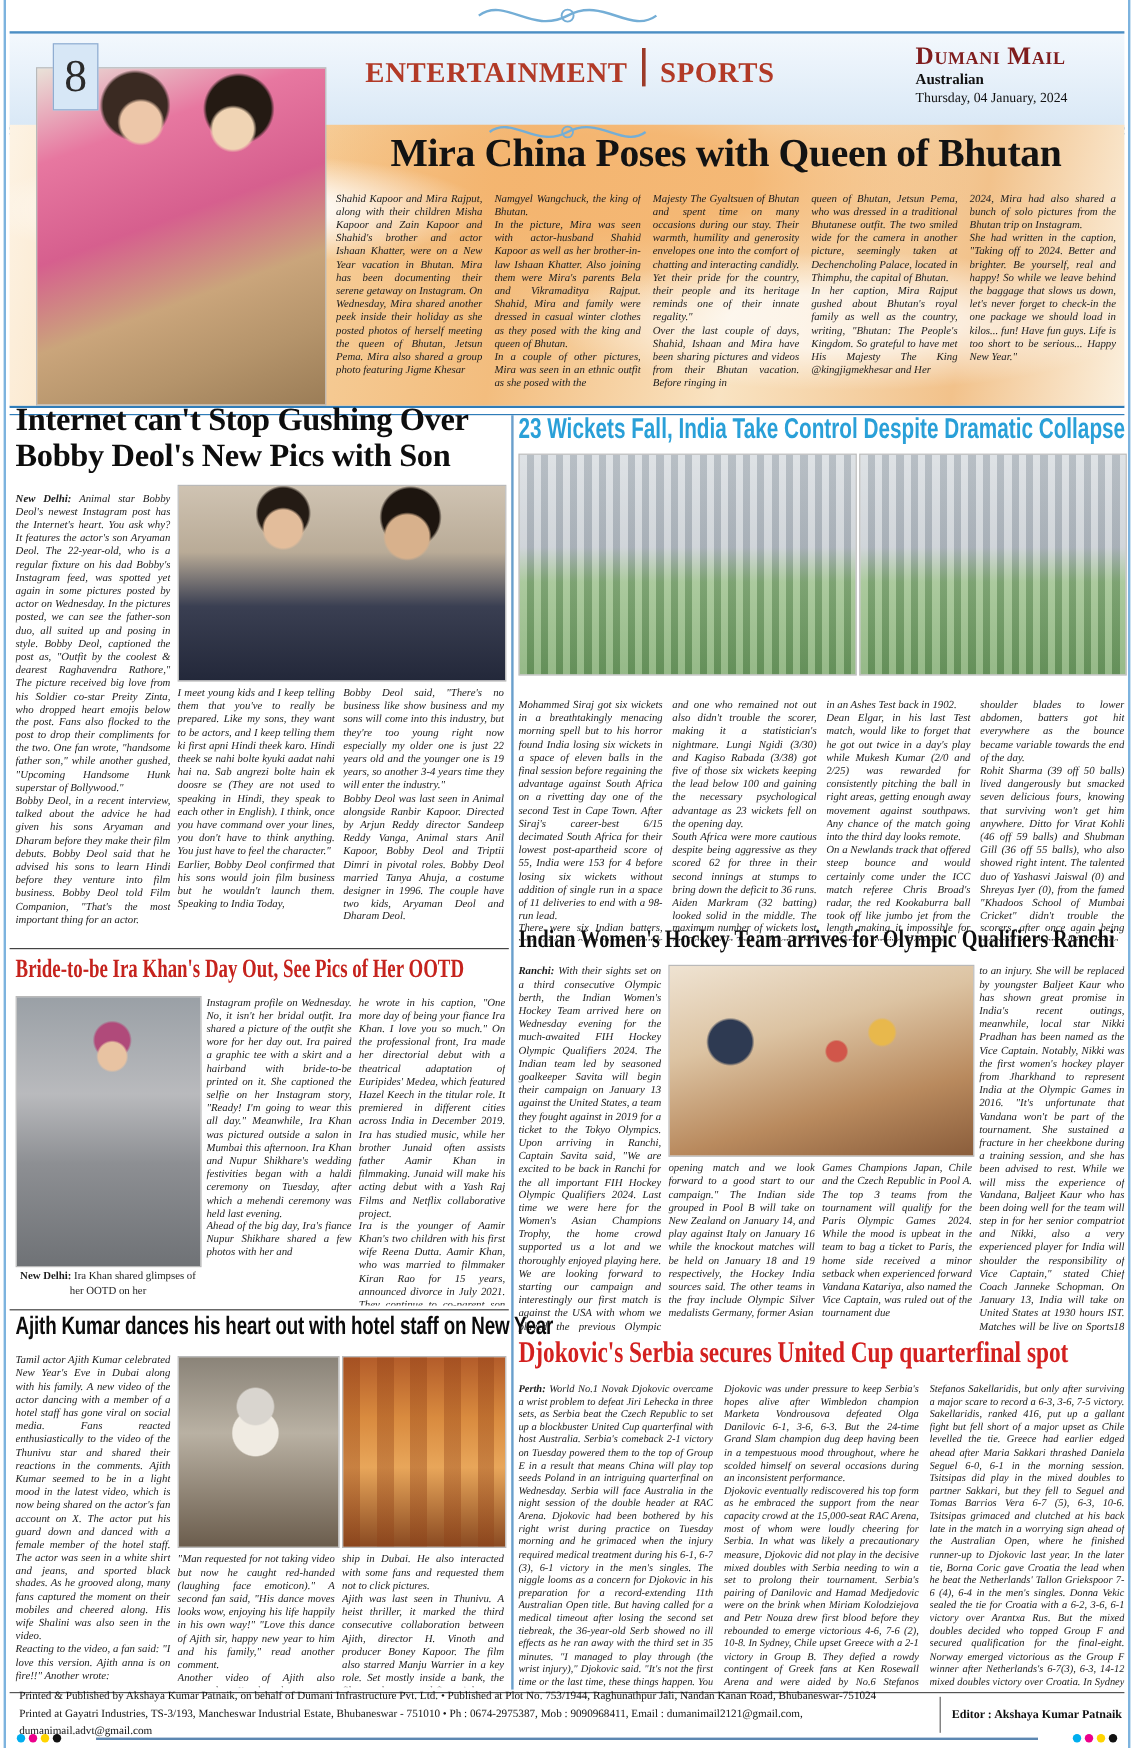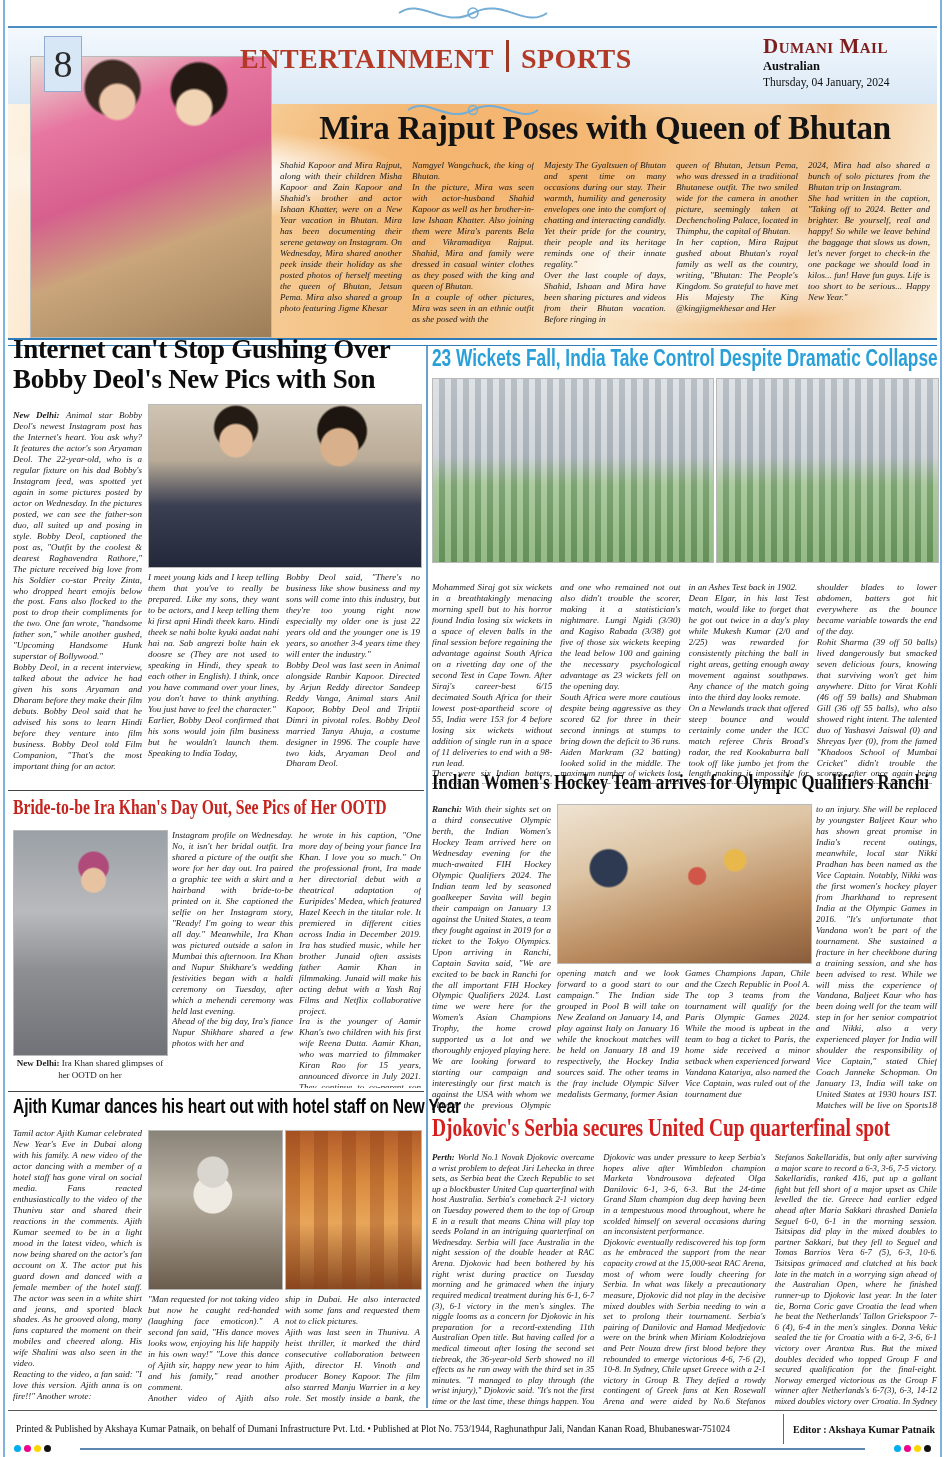--- a/index.html
+++ b/index.html
@@ -8,22 +8,22 @@
   .edge{position:absolute;top:0;bottom:0;width:2px;background:#7db3de;}
   .edge.l{left:3px}.edge.r{right:3px}
   .ornament{position:absolute;left:50%;transform:translateX(-50%);}
 
   
   .header{position:absolute;left:8px;right:8px;top:26px;height:78px;
           background:linear-gradient(#f3f8fd,#d9e8f6);border-top:2px solid #4b8ec4;border-bottom:2px solid #4b8ec4;}
   .header:after{content:"";position:absolute;left:0;right:0;bottom:-6px;height:1px;background:#4b8ec4;}
   .pagenum{position:absolute;left:44px;top:36px;width:36px;height:54px;background:#d7e7f6;border:1px solid #90add1;
            z-index:6;display:flex;align-items:center;justify-content:center;font-size:38px;color:#2a2a2a;}
-  .section-title{position:absolute;left:240px;width:470px;top:40px;z-index:5;
-                 font-weight:bold;font-size:28px;color:#b23a27;letter-spacing:.5px;white-space:nowrap;}
+  .section-title{position:absolute;left:240px;width:470px;top:40px;z-index:5;text-align:center;
+                 font-weight:bold;font-size:24px;color:#b23a27;letter-spacing:.5px;white-space:nowrap;}
   .section-div{display:inline-block;width:3px;height:32px;background:#9c3a28;margin:0 12px;vertical-align:-4px;}
   .masthead{position:absolute;right:14px;top:33px;width:168px;z-index:5;text-align:left;line-height:1.25;}
   .masthead .paper{font-variant:small-caps;font-weight:bold;font-size:21px;color:#7f1d1d;letter-spacing:.5px;}
   .masthead .city{font-weight:bold;font-size:12.5px;color:#101010;}
   .masthead .date{font-size:11.5px;color:#101010;}
 
   
   .btxt{font-size:9px;line-height:1.22;text-align:justify;white-space:pre-line;overflow:hidden;color:#1b1b1b;font-style:italic;}
   .dl{font-weight:bold;}
   .abs{position:absolute;}
@@ -139,21 +139,21 @@
 
   <div class="ornament" style="top:100px;z-index:2;">
     <svg width="140" height="20" viewBox="0 0 140 20">
         <path d="M5 10 C24 -4, 44 24, 70 10 C96 -4, 116 24, 135 10" stroke="#74aed6" fill="none" stroke-width="2"></path>
         <circle cx="70" cy="10" r="4.5" fill="none" stroke="#74aed6" stroke-width="1.5"></circle>
       </svg>
   </div>
 
   <div class="mira-bg"></div>
   <div class="photo ph-mira" style="left:30px;top:56px;width:240px;height:280px;"></div>
-  <div class="mira-headline">Mira Rajput Poses with Queen of Bhutan</div>
+  <div class="mira-headline">Mira China Poses with Queen of Bhutan</div>
   <div class="mira-cols">
     <div class="btxt">Shahid Kapoor and Mira Rajput, along with their children Misha Kapoor and Zain Kapoor and Shahid's brother and actor Ishaan Khatter, were on a New Year vacation in Bhutan. Mira has been documenting their serene getaway on Instagram. On Wednesday, Mira shared another peek inside their holiday as she posted photos of herself meeting the queen of Bhutan, Jetsun Pema. Mira also shared a group photo featuring Jigme Khesar</div>
     <div class="btxt">Namgyel Wangchuck, the king of Bhutan.
 In the picture, Mira was seen with actor-husband Shahid Kapoor as well as her brother-in-law Ishaan Khatter. Also joining them were Mira's parents Bela and Vikramaditya Rajput. Shahid, Mira and family were dressed in casual winter clothes as they posed with the king and queen of Bhutan.
 In a couple of other pictures, Mira was seen in an ethnic outfit as she posed with the</div>
     <div class="btxt">Majesty The Gyaltsuen of Bhutan and spent time on many occasions during our stay. Their warmth, humility and generosity envelopes one into the comfort of chatting and interacting candidly. Yet their pride for the country, their people and its heritage reminds one of their innate regality."
 Over the last couple of days, Shahid, Ishaan and Mira have been sharing pictures and videos from their Bhutan vacation. Before ringing in</div>
     <div class="btxt">queen of Bhutan, Jetsun Pema, who was dressed in a traditional Bhutanese outfit. The two smiled wide for the camera in another picture, seemingly taken at Dechencholing Palace, located in Thimphu, the capital of Bhutan.
 In her caption, Mira Rajput gushed about Bhutan's royal family as well as the country, writing, "Bhutan: The People's Kingdom. So grateful to have met His Majesty The King @kingjigmekhesar and Her</div>
     <div class="btxt">2024, Mira had also shared a bunch of solo pictures from the Bhutan trip on Instagram.
@@ -222,20 +222,21 @@
     <div class="btxt"><b class="dl">Perth:</b> <span>World No.1 Novak Djokovic overcame a wrist problem to defeat Jiri Lehecka in three sets, as Serbia beat the Czech Republic to set up a blockbuster United Cup quarterfinal with host Australia. Serbia's comeback 2-1 victory on Tuesday powered them to the top of Group E in a result that means China will play top seeds Poland in an intriguing quarterfinal on Wednesday. Serbia will face Australia in the night session of the double header at RAC Arena. Djokovic had been bothered by his right wrist during practice on Tuesday morning and he grimaced when the injury required medical treatment during his 6-1, 6-7 (3), 6-1 victory in the men's singles. The niggle looms as a concern for Djokovic in his preparation for a record-extending 11th Australian Open title. But having called for a medical timeout after losing the second set tiebreak, the 36-year-old Serb showed no ill effects as he ran away with the third set in 35 minutes. "I managed to play through (the wrist injury)," Djokovic said. "It's not the first time or the last time, these things happen. You just have to manage." "You have to find a solution and thankfully I managed to finish the match and let's see what happens now," he said.</span></div>
     <div class="btxt">Djokovic was under pressure to keep Serbia's hopes alive after Wimbledon champion Marketa Vondrousova defeated Olga Danilovic 6-1, 3-6, 6-3. But the 24-time Grand Slam champion dug deep having been in a tempestuous mood throughout, where he scolded himself on several occasions during an inconsistent performance.
 Djokovic eventually rediscovered his top form as he embraced the support from the near capacity crowd at the 15,000-seat RAC Arena, most of whom were loudly cheering for Serbia. In what was likely a precautionary measure, Djokovic did not play in the decisive mixed doubles with Serbia needing to win a set to prolong their tournament. Serbia's pairing of Danilovic and Hamad Medjedovic were on the brink when Miriam Kolodziejova and Petr Nouza drew first blood before they rebounded to emerge victorious 4-6, 7-6 (2), 10-8. In Sydney, Chile upset Greece with a 2-1 victory in Group B. They defied a rowdy contingent of Greek fans at Ken Rosewall Arena and were aided by No.6 Stefanos Tsitsipas withdrawing from his men's singles match against Chile's Nicolas Jarry due to a back injury. The No.19 Jarry capitalised by defeating 19-year-old</div>
     <div class="btxt">Stefanos Sakellaridis, but only after surviving a major scare to record a 6-3, 3-6, 7-5 victory. Sakellaridis, ranked 416, put up a gallant fight but fell short of a major upset as Chile levelled the tie. Greece had earlier edged ahead after Maria Sakkari thrashed Daniela Seguel 6-0, 6-1 in the morning session. Tsitsipas did play in the mixed doubles to partner Sakkari, but they fell to Seguel and Tomas Barrios Vera 6-7 (5), 6-3, 10-6. Tsitsipas grimaced and clutched at his back late in the match in a worrying sign ahead of the Australian Open, where he finished runner-up to Djokovic last year. In the later tie, Borna Coric gave Croatia the lead when he beat the Netherlands' Tallon Griekspoor 7-6 (4), 6-4 in the men's singles. Donna Vekic sealed the tie for Croatia with a 6-2, 3-6, 6-1 victory over Arantxa Rus. But the mixed doubles decided who topped Group F and secured qualification for the final-eight. Norway emerged victorious as the Group F winner after Netherlands's 6-7(3), 6-3, 14-12 mixed doubles victory over Croatia. In Sydney action on day six, France and Italy meet in Group D, while Greece plays Canada in Group B with quarterfinal spots up for grabs.</div>
   </div>
 
   <div class="foot-rule"></div>
   <div class="footer">
     <div class="footer-main">
       <div>Printed &amp; Published by Akshaya Kumar Patnaik, on behalf of Dumani Infrastructure Pvt. Ltd. • Published at Plot No. 753/1944, Raghunathpur Jali, Nandan Kanan Road, Bhubaneswar-751024</div>
+      <div>Printed at Gayatri Industries, TS-3/193, Mancheswar Industrial Estate, Bhubaneswar - 751010 • Ph : 0674-2975387, Mob : 9090968411, Email : dumanimail2121@gmail.com, dumanimail.advt@gmail.com</div>
     </div>
     <div class="foot-sep"></div>
     <div class="foot-editor">Editor : Akshaya Kumar Patnaik</div>
   </div>
 
   <div class="regmarks l">
     <div class="dot" style="background:#00aeef"></div>
     <div class="dot" style="background:#ec008c"></div>
     <div class="dot" style="background:#ffd400"></div>
     <div class="dot" style="background:#111"></div>

